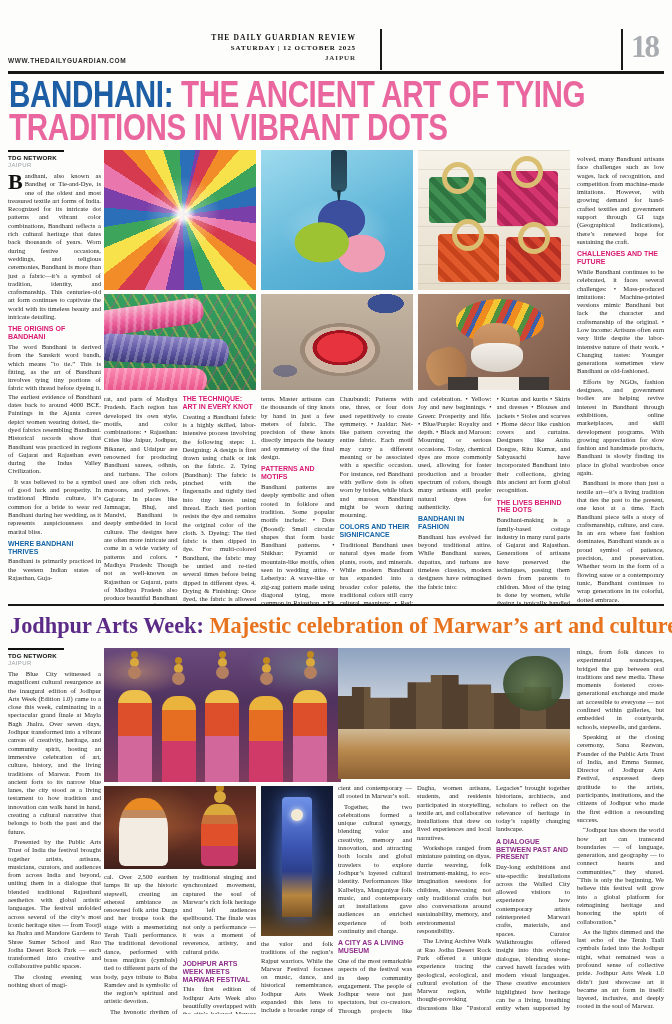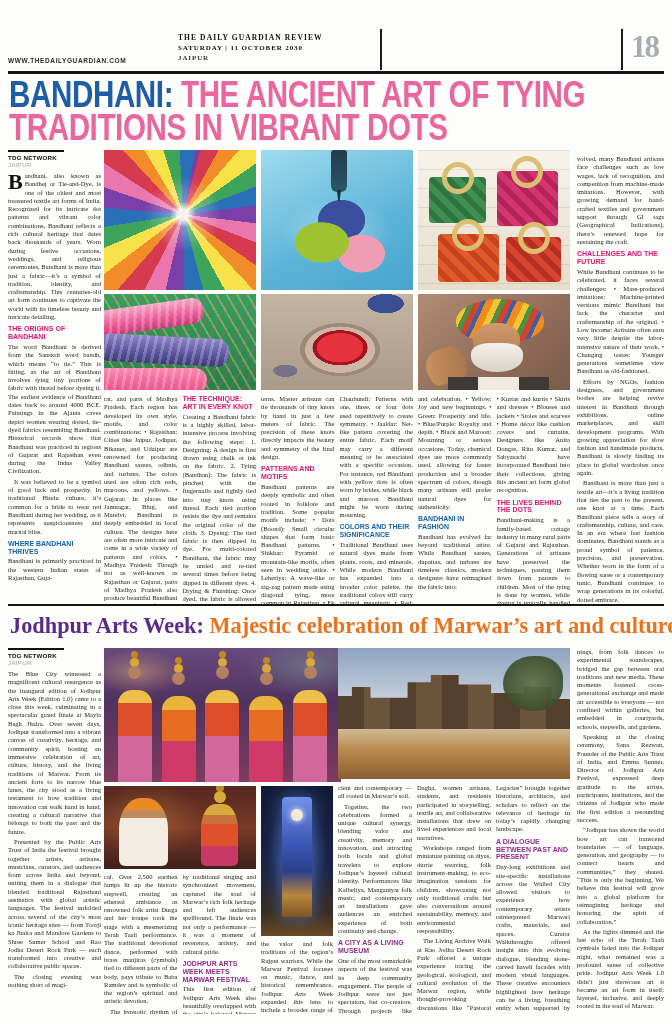--- a/index.html
+++ b/index.html
@@ -2,21 +2,21 @@
 <html lang="en"><head>
 <meta charset="utf-8">
 <title>The Daily Guardian Review — Royal Tales</title>
 <style>
   html,body{margin:0;padding:0;background:#888;}
   .page{position:relative;width:672px;height:1024px;background:#fdfdfb;overflow:hidden;
         font-family:"Liberation Serif",serif;color:#1e1e1e;margin:0 auto;}
 
   
   .mh-url{position:absolute;left:8px;top:57px;font:bold 6.5px "Liberation Sans",sans-serif;letter-spacing:.6px;color:#2b2b2b;}
-  .mh-pub{position:absolute;left:178px;top:33px;width:202px;text-align:left;color:#111;}
+  .mh-pub{position:absolute;left:154px;top:33px;width:202px;text-align:right;color:#111;}
   .mh-pub .l1{font-size:7.5px;font-weight:bold;letter-spacing:1.1px;}
   .mh-pub .l2{font-size:7px;font-weight:bold;letter-spacing:.9px;margin-top:2px;}
   .mh-pub .l3{font-size:7px;font-weight:bold;letter-spacing:.9px;margin-top:2px;color:#3a3a3a;}
   .vrule{position:absolute;top:29px;width:1.5px;height:41px;background:#1a1a1a;}
   .v1{left:380px;} .v2{left:621px;}
   .mh-section{position:absolute;left:387px;top:29px;width:228px;text-align:center;
       font-family:"Liberation Serif",serif;font-size:30px;letter-spacing:3px;color:#141414;}
   .mh-page{position:absolute;left:631px;top:29px;font-family:"Liberation Serif",serif;
       font-weight:bold;font-size:31px;color:#a9adb2;letter-spacing:-2px;}
   .thick-rule{position:absolute;left:8px;top:71px;width:656px;height:3px;background:#161616;}
@@ -166,21 +166,21 @@
     border-radius:50%;background:#f2ead3;box-shadow:0 0 6px #fff;}
 </style>
 </head>
 <body>
 
 <div class="page">
 
   <div class="mh-url">WWW.THEDAILYGUARDIAN.COM</div>
   <div class="mh-pub">
     <div class="l1">THE DAILY GUARDIAN REVIEW</div>
-    <div class="l2">SATURDAY | 11 OCTOBER 2030</div>
+    <div class="l2">SATURDAY | 12 OCTOBER 2025</div>
     <div class="l3">JAIPUR</div>
   </div>
   <div class="vrule v1"></div>
   <div class="vrule v2"></div>
   <div class="mh-page">18</div>
   <div class="thick-rule"></div>
 
   <div class="band-head">
     <div><span class="hl-blue">BANDHANI: </span><span class="hl-pink">THE ANCIENT ART OF TYING</span></div>
     <div class="hl-pink">TRADITIONS IN VIBRANT DOTS</div>

